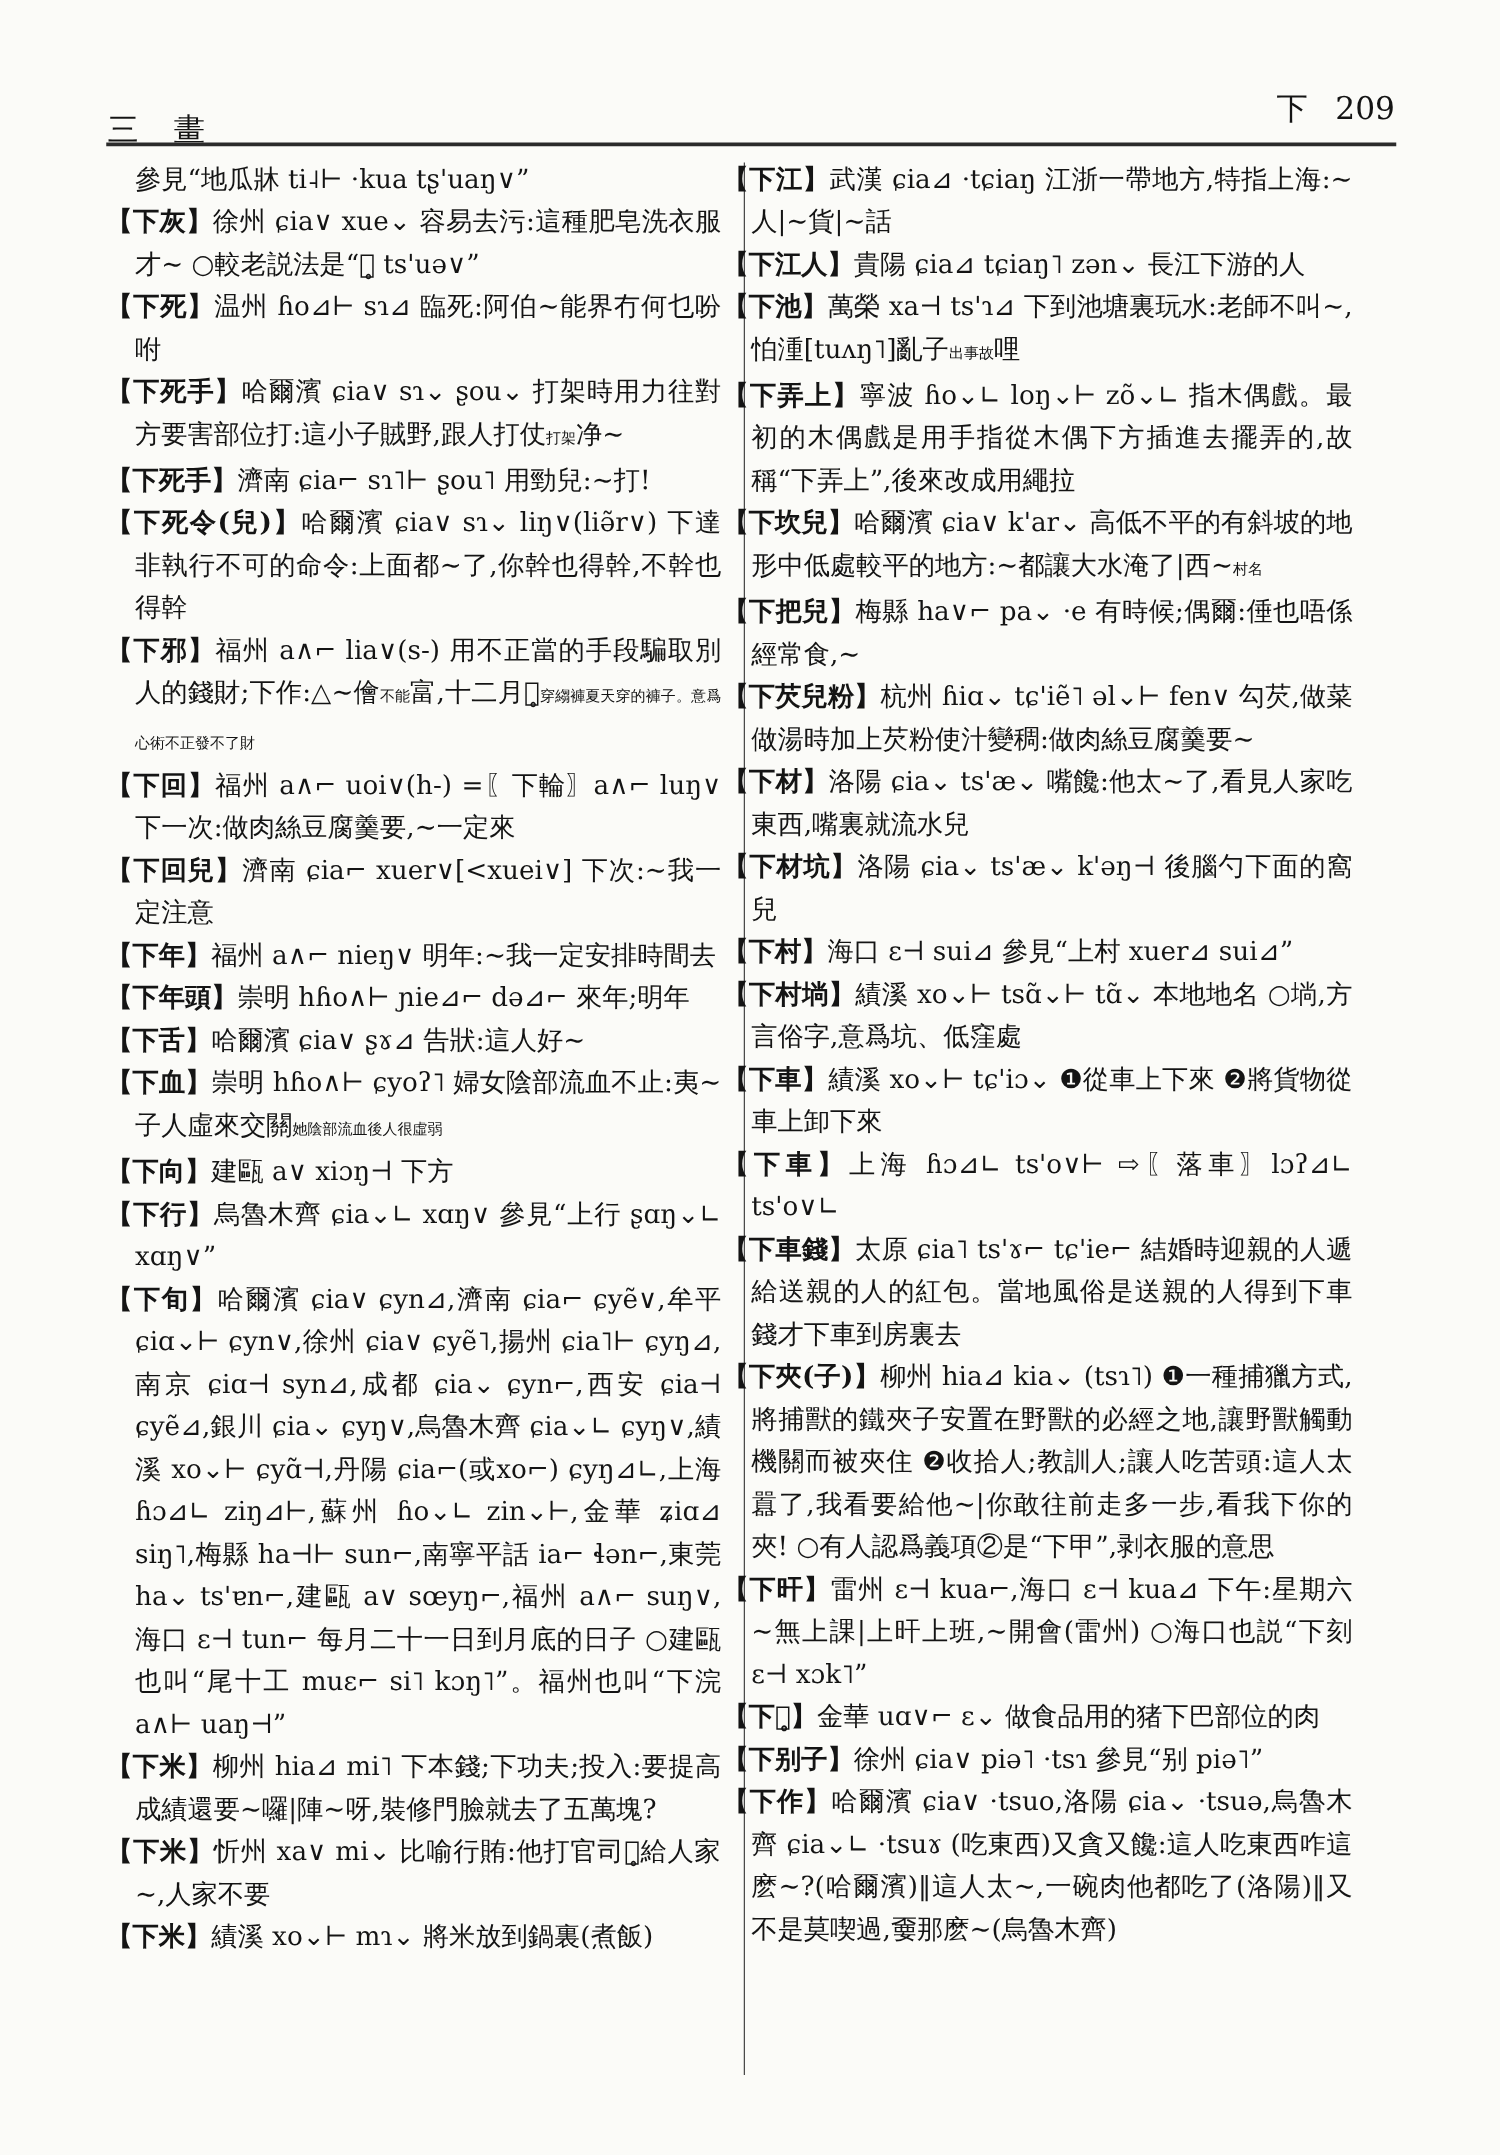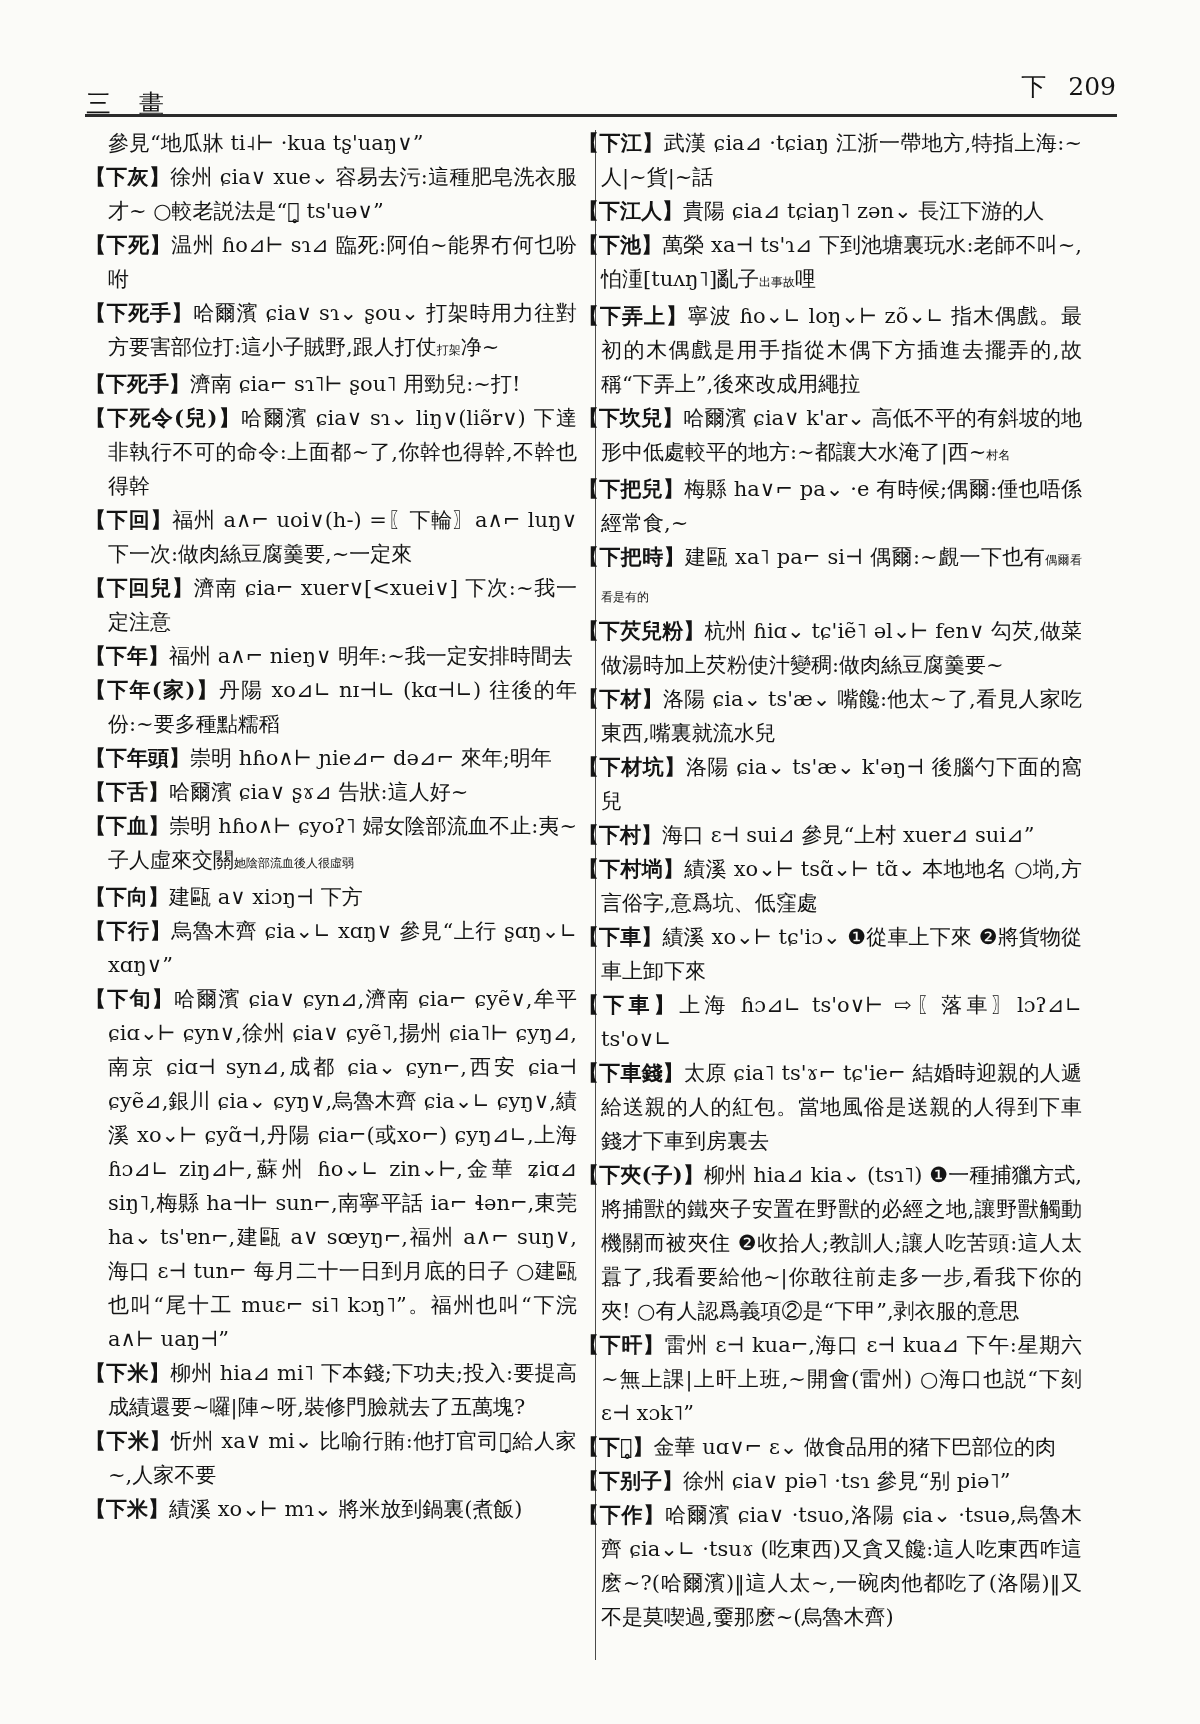--- a/index.html
+++ b/index.html
@@ -60,43 +60,42 @@
 
   <div class="divider"></div>
 
   <div class="col col-left" id="col-left">
       <p class="entry cont"><span class="seg">參見“地瓜牀 ti˨⊢ ·kua tʂ'uaŋ∨”</span></p>
       <p class="entry"><span class="hw">【下灰】</span><span class="seg">徐州 ɕia∨ xue⌄ 容易去污:這種肥皂洗衣服才~ ○較老説法是“錯̥ ts'uə∨”</span></p>
       <p class="entry"><span class="hw">【下死】</span><span class="seg">温州 ɦo⊿⊢ sɿ⊿ 臨死:阿伯~能界冇何乜吩咐</span></p>
       <p class="entry"><span class="hw">【下死手】</span><span class="seg">哈爾濱 ɕia∨ sɿ⌄ ʂou⌄ 打架時用力往對方要害部位打:這小子賊野,跟人打仗</span><span class="sm">打架</span><span class="seg">净~</span></p>
       <p class="entry"><span class="hw">【下死手】</span><span class="seg">濟南 ɕia⌐ sɿ˥⊢ ʂou˥ 用勁兒:~打!</span></p>
       <p class="entry"><span class="hw">【下死令(兒)】</span><span class="seg">哈爾濱 ɕia∨ sɿ⌄ liŋ∨(liə̃r∨) 下達非執行不可的命令:上面都~了,你幹也得幹,不幹也得幹</span></p>
+      <p class="entry"><span class="hw">【下邪】</span><span class="seg">福州 a∧⌐ lia∨(s-) 用不正當的手段騙取別人的錢財;下作:△~儈</span><span class="sm">不能</span><span class="seg">富,十二月頌̥</span><span class="sm">穿縐褲夏天穿的褲子。意爲心術不正發不了財</span></p>
       <p class="entry"><span class="hw">【下回】</span><span class="seg">福州 a∧⌐ uoi∨(h-) =〖下輪〗a∧⌐ luŋ∨ 下一次:做肉絲豆腐羹要,~一定來</span></p>
       <p class="entry"><span class="hw">【下回兒】</span><span class="seg">濟南 ɕia⌐ xuer∨[&lt;xuei∨] 下次:~我一定注意</span></p>
       <p class="entry"><span class="hw">【下年】</span><span class="seg">福州 a∧⌐ nieŋ∨ 明年:~我一定安排時間去</span></p>
-      <p class="entry"><span class="hw">【下年(家)】</span><span class="seg">丹陽 xo⊿∟ nɪ⊣∟ (kɑ⊣∟) 往後的年份:~要多種點糯稻</span></p>
       <p class="entry"><span class="hw">【下年頭】</span><span class="seg">崇明 hɦo∧⊢ ɲie⊿⌐ də⊿⌐ 來年;明年</span></p>
       <p class="entry"><span class="hw">【下舌】</span><span class="seg">哈爾濱 ɕia∨ ʂɤ⊿ 告狀:這人好~</span></p>
       <p class="entry"><span class="hw">【下血】</span><span class="seg">崇明 hɦo∧⊢ ɕyoʔ˥ 婦女陰部流血不止:夷~子人虛來交關</span><span class="sm">她陰部流血後人很虛弱</span></p>
       <p class="entry"><span class="hw">【下向】</span><span class="seg">建甌 a∨ xiɔŋ⊣ 下方</span></p>
       <p class="entry"><span class="hw">【下行】</span><span class="seg">烏魯木齊 ɕia⌄∟ xɑŋ∨ 參見“上行 ʂɑŋ⌄∟ xɑŋ∨”</span></p>
       <p class="entry"><span class="hw">【下旬】</span><span class="seg">哈爾濱 ɕia∨ ɕyn⊿,濟南 ɕia⌐ ɕyẽ∨,牟平 ɕiɑ⌄⊢ ɕyn∨,徐州 ɕia∨ ɕyẽ˥,揚州 ɕia˥⊢ ɕyŋ⊿,南京 ɕiɑ⊣ syn⊿,成都 ɕia⌄ ɕyn⌐,西安 ɕia⊣ ɕyẽ⊿,銀川 ɕia⌄ ɕyŋ∨,烏魯木齊 ɕia⌄∟ ɕyŋ∨,績溪 xo⌄⊢ ɕyɑ̃⊣,丹陽 ɕia⌐(或xo⌐) ɕyŋ⊿∟,上海 ɦɔ⊿∟ ziŋ⊿⊢,蘇州 ɦo⌄∟ zin⌄⊢,金華 ʑiɑ⊿ siŋ˥,梅縣 ha⊣⊢ sun⌐,南寧平話 ia⌐ ɬən⌐,東莞 ha⌄ ts'ɐn⌐,建甌 a∨ sœyŋ⌐,福州 a∧⌐ suŋ∨,海口 ɛ⊣ tun⌐ 每月二十一日到月底的日子 ○建甌也叫“尾十工 muɛ⌐ si˥ kɔŋ˥”。福州也叫“下浣 a∧⊢ uaŋ⊣”</span></p>
       <p class="entry"><span class="hw">【下米】</span><span class="seg">柳州 hia⊿ mi˥ 下本錢;下功夫;投入:要提高成績還要~囉|陣~呀,裝修門臉就去了五萬塊?</span></p>
       <p class="entry"><span class="hw">【下米】</span><span class="seg">忻州 xa∨ mi⌄ 比喻行賄:他打官司嗓̥給人家~,人家不要</span></p>
       <p class="entry"><span class="hw">【下米】</span><span class="seg">績溪 xo⌄⊢ mɿ⌄ 將米放到鍋裏(煮飯)</span></p>
     </div>
 
   <div class="col col-right" id="col-right">
       <p class="entry"><span class="hw">【下江】</span><span class="seg">武漢 ɕia⊿ ·tɕiaŋ 江浙一帶地方,特指上海:~人|~貨|~話</span></p>
       <p class="entry"><span class="hw">【下江人】</span><span class="seg">貴陽 ɕia⊿ tɕiaŋ˥ zən⌄ 長江下游的人</span></p>
       <p class="entry"><span class="hw">【下池】</span><span class="seg">萬榮 xa⊣ ts'ɿ⊿ 下到池塘裏玩水:老師不叫~,怕湩[tuʌŋ˥]亂子</span><span class="sm">出事故</span><span class="seg">哩</span></p>
       <p class="entry"><span class="hw">【下弄上】</span><span class="seg">寧波 ɦo⌄∟ loŋ⌄⊢ zõ⌄∟ 指木偶戲。最初的木偶戲是用手指從木偶下方插進去擺弄的,故稱“下弄上”,後來改成用繩拉</span></p>
       <p class="entry"><span class="hw">【下坎兒】</span><span class="seg">哈爾濱 ɕia∨ k'ar⌄ 高低不平的有斜坡的地形中低處較平的地方:~都讓大水淹了|西~</span><span class="sm">村名</span></p>
       <p class="entry"><span class="hw">【下把兒】</span><span class="seg">梅縣 ha∨⌐ pa⌄ ·e 有時候;偶爾:倕也唔係經常食,~</span></p>
-      <p class="entry"><span class="hw">【下把時】</span><span class="seg">建甌 xa˥ pa⌐ si⊣ 偶爾:~覰一下也有</span><span class="sm">偶爾看看是有的</span></p>
       <p class="entry"><span class="hw">【下芡兒粉】</span><span class="seg">杭州 ɦiɑ⌄ tɕ'iẽ˥ əl⌄⊢ fen∨ 勾芡,做菜做湯時加上芡粉使汁變稠:做肉絲豆腐羹要~</span></p>
       <p class="entry"><span class="hw">【下材】</span><span class="seg">洛陽 ɕia⌄ ts'æ⌄ 嘴饞:他太~了,看見人家吃東西,嘴裏就流水兒</span></p>
       <p class="entry"><span class="hw">【下材坑】</span><span class="seg">洛陽 ɕia⌄ ts'æ⌄ k'əŋ⊣ 後腦勺下面的窩兒</span></p>
       <p class="entry"><span class="hw">【下村】</span><span class="seg">海口 ɛ⊣ sui⊿ 參見“上村 xuer⊿ sui⊿”</span></p>
       <p class="entry"><span class="hw">【下村埫】</span><span class="seg">績溪 xo⌄⊢ tsɑ̃⌄⊢ tɑ̃⌄ 本地地名 ○埫,方言俗字,意爲坑、低窪處</span></p>
       <p class="entry"><span class="hw">【下車】</span><span class="seg">績溪 xo⌄⊢ tɕ'iɔ⌄ ❶從車上下來 ❷將貨物從車上卸下來</span></p>
       <p class="entry"><span class="hw">【下車】</span><span class="seg">上海 ɦɔ⊿∟ ts'o∨⊢ ⇨〖落車〗lɔʔ⊿∟ ts'o∨∟</span></p>
       <p class="entry"><span class="hw">【下車錢】</span><span class="seg">太原 ɕia˥ ts'ɤ⌐ tɕ'ie⌐ 結婚時迎親的人遞給送親的人的紅包。當地風俗是送親的人得到下車錢才下車到房裏去</span></p>
       <p class="entry"><span class="hw">【下夾(子)】</span><span class="seg">柳州 hia⊿ kia⌄ (tsɿ˥) ❶一種捕獵方式,將捕獸的鐵夾子安置在野獸的必經之地,讓野獸觸動機關而被夾住 ❷收拾人;教訓人;讓人吃苦頭:這人太囂了,我看要給他~|你敢往前走多一步,看我下你的夾! ○有人認爲義項②是“下甲”,剥衣服的意思</span></p>
       <p class="entry"><span class="hw">【下旰】</span><span class="seg">雷州 ɛ⊣ kua⌐,海口 ɛ⊣ kua⊿ 下午:星期六~無上課|上旰上班,~開會(雷州) ○海口也説“下刻 ɛ⊣ xɔk˥”</span></p>

